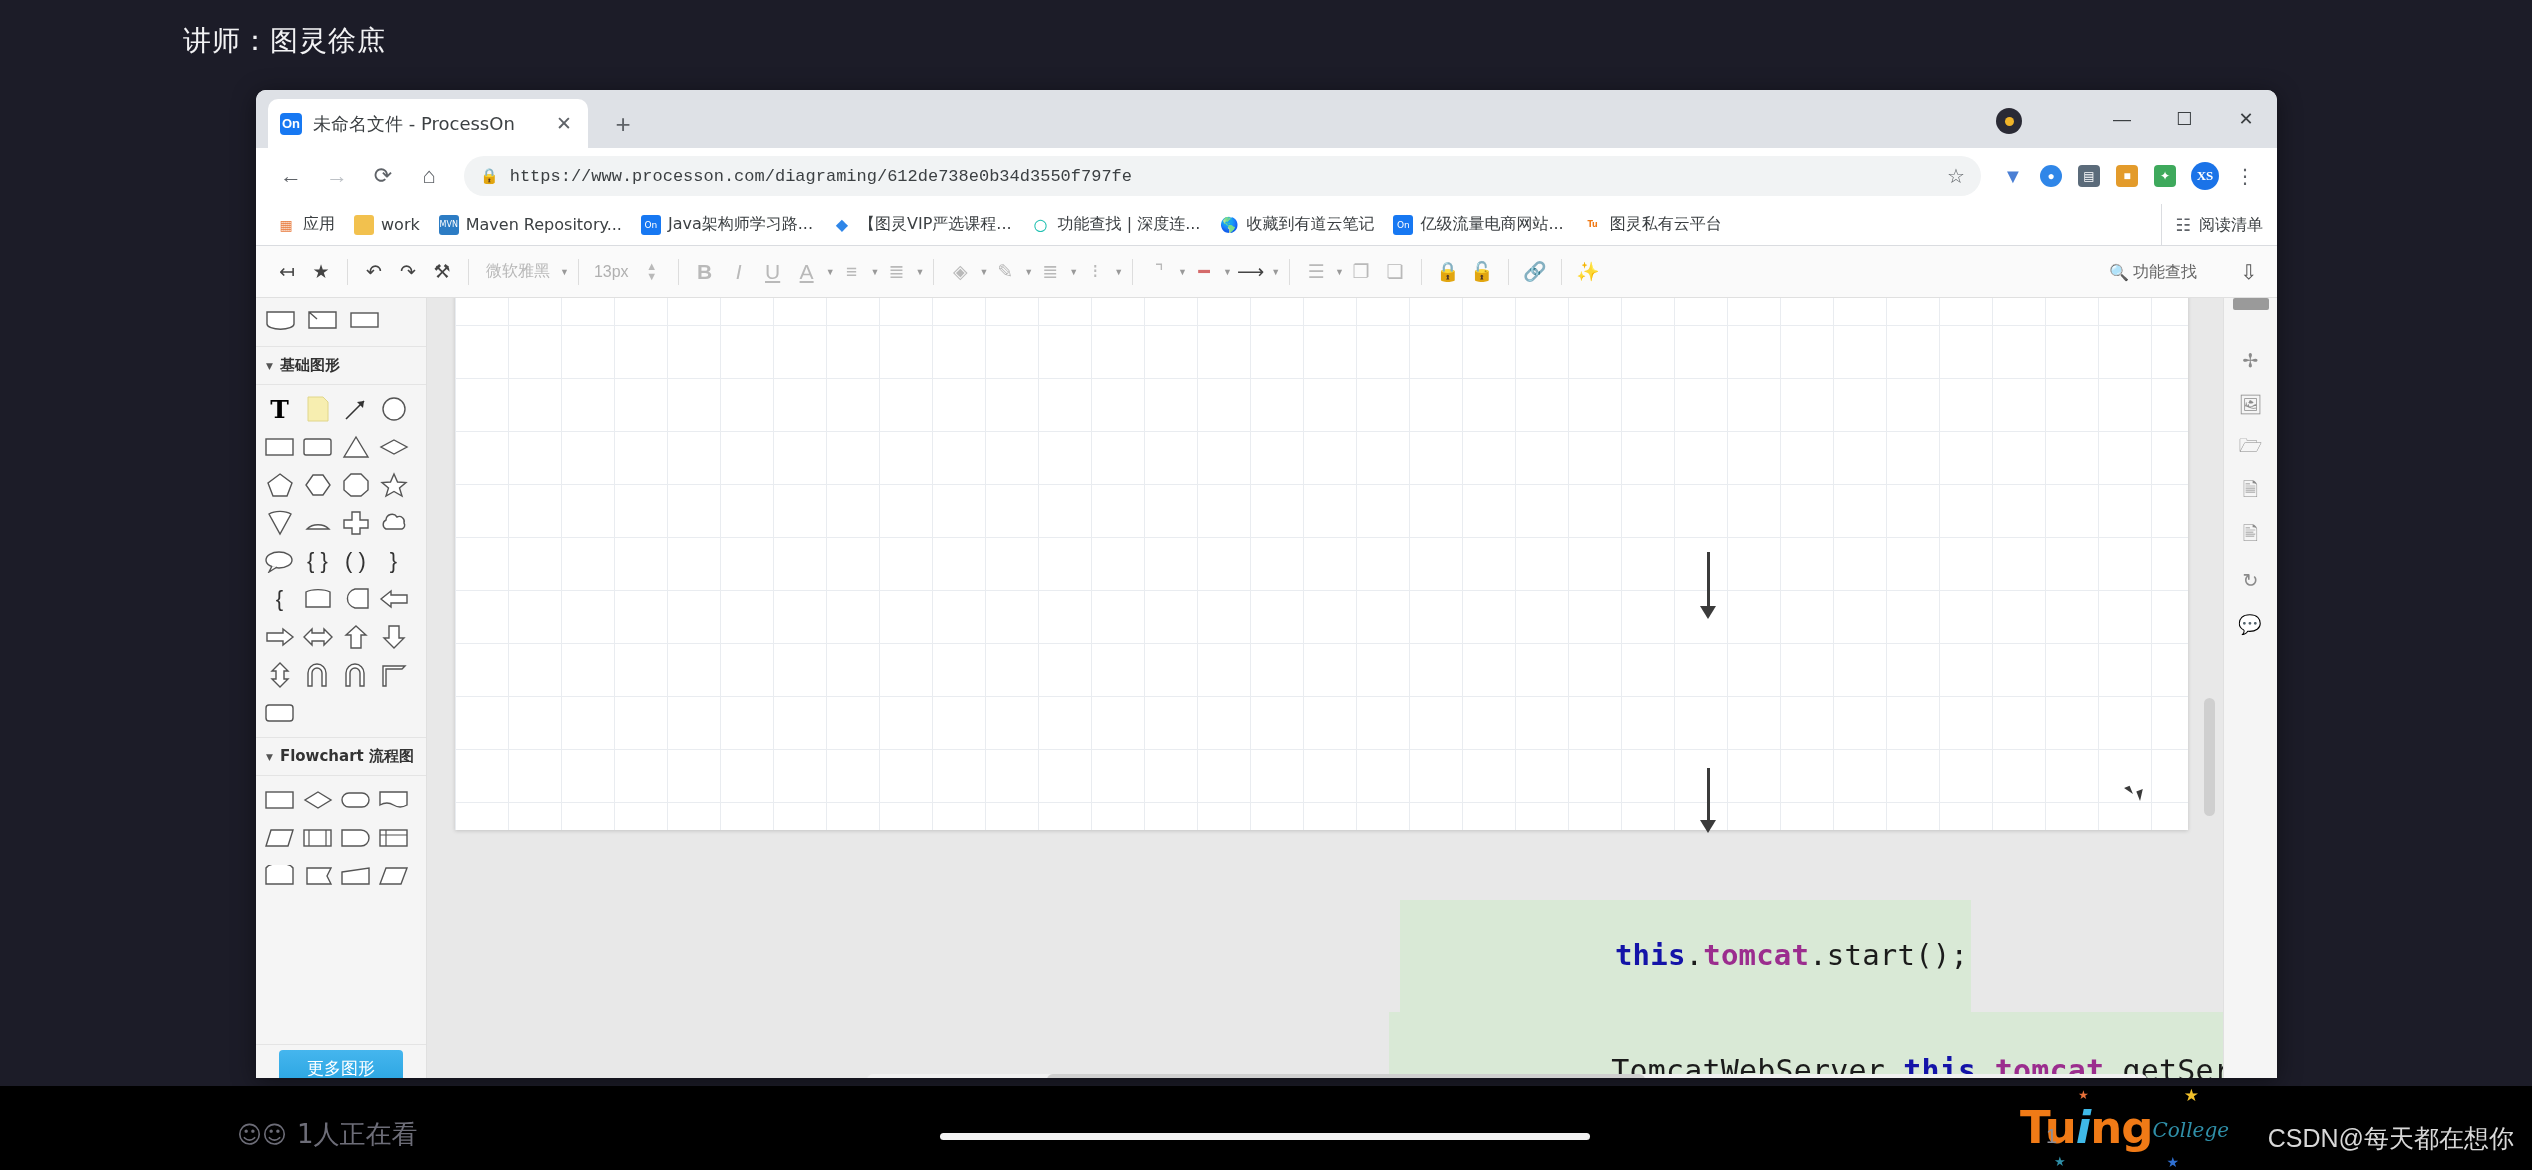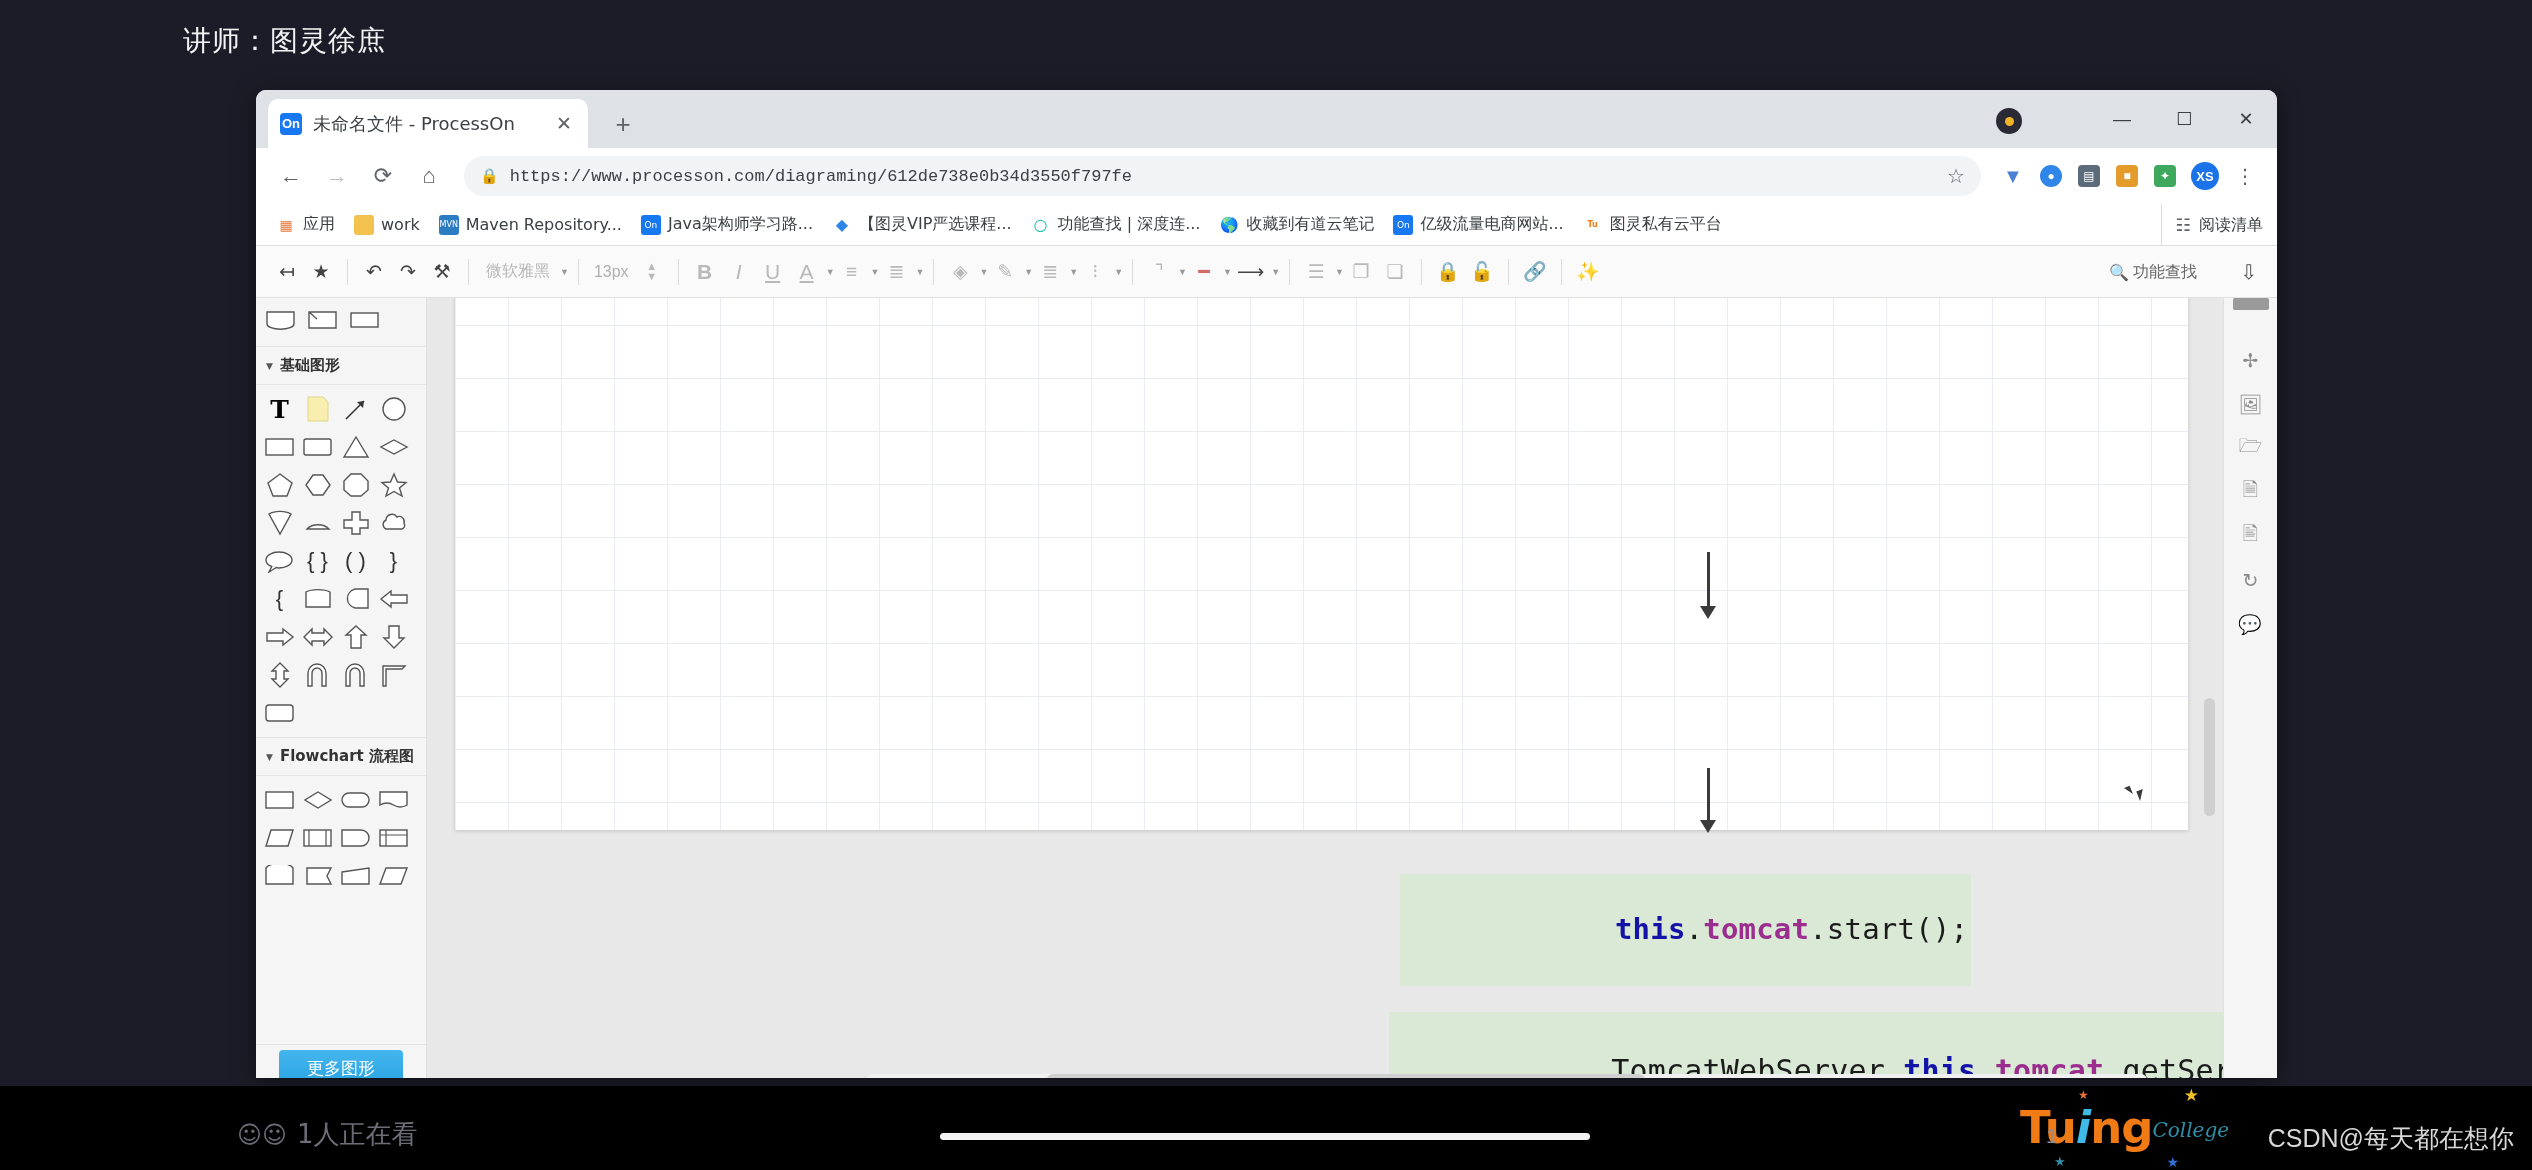--- a/index.html
+++ b/index.html
@@ -128,20 +128,21 @@
   #star-icon { color: #5f6368; font-size: 20px; margin-left: auto; }
   #ext-icons { display: flex; align-items: center; gap: 2px; }
   .ext { width: 36px; height: 36px; display:flex; align-items:center; justify-content:center; }
   .ext-sq { width: 22px; height: 22px; border-radius: 4px; display:flex;align-items:center;justify-content:center;color:#fff;font-size:12px;font-weight:bold; }
   #avatar-chip {
     width: 28px; height: 28px; border-radius: 50%;
     background: #1a73e8; color: #fff;
     font-size: 13px; font-weight: bold;
     display: flex; align-items: center; justify-content: center;
     margin: 0 6px;
+    font-family: Liberation Serif, serif;
   }
 
   
   #bookmarks-bar {
     height: 42px; background: #fff;
     border-bottom: 1px solid #dadce0;
     display: flex; align-items: center;
     padding: 0 12px;
     gap: 3px;
     position: relative;
@@ -269,21 +270,21 @@
     border-top: 13px solid #3b3b3b;
   }
   .code-line {
     position: absolute;
     font-family: "DejaVu Sans Mono", "Liberation Mono", monospace;
     font-size: 29px;
     white-space: pre;
     letter-spacing: .2px;
   }
   #code1 { left: 947px; top: 573px; background: #fdf8e0; padding: 3px 2px 5px; }
-  #code2 { left: 945px; top: 602px; background: #d9e9d6; padding: 4px 3px 6px; }
+  #code2 { left: 945px; top: 628px; background: #d9e9d6; padding: 4px 3px 6px; }
   #code3 { left: 934px; top: 740px; background: #d9e9d6; padding: 6px 3px 8px; font-size: 30px; }
   .kw-blue { color: #1413a8; font-weight: bold; }
   .kw-link { color: #2222cc; text-decoration: underline; }
   .kw-purple { color: #9b2d8e; font-weight: bold; }
   .kw-plain { color: #1b1b1b; }
   #caret {
     display: inline-block; width: 2px; height: 30px;
     background: #111; vertical-align: -5px;
   }
   #cursor-pointer {

